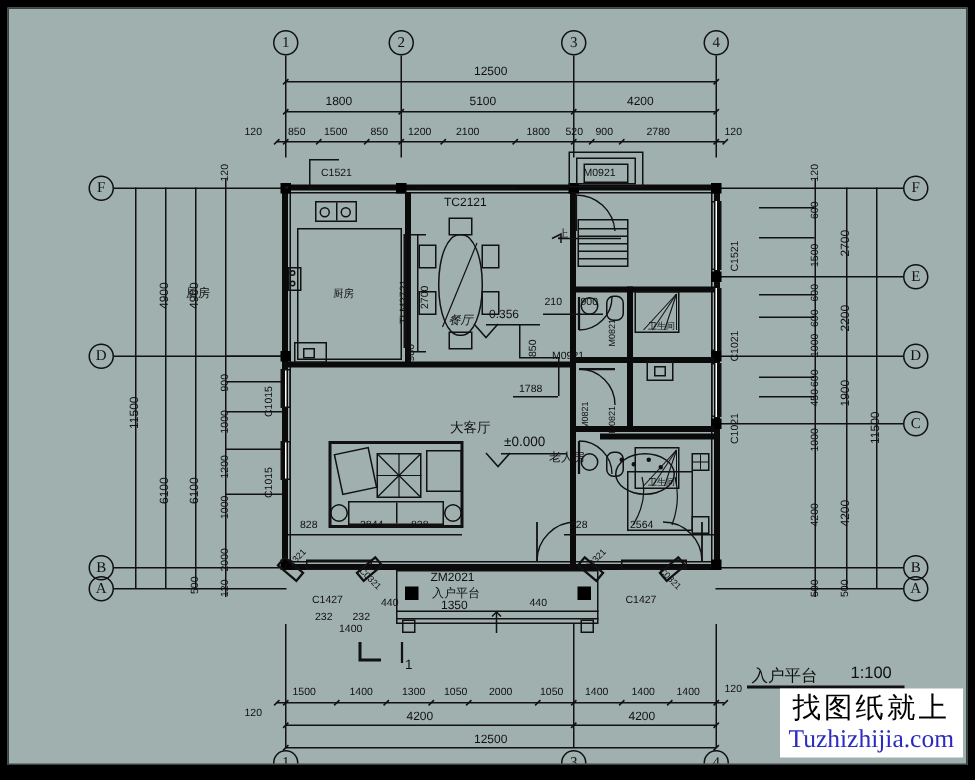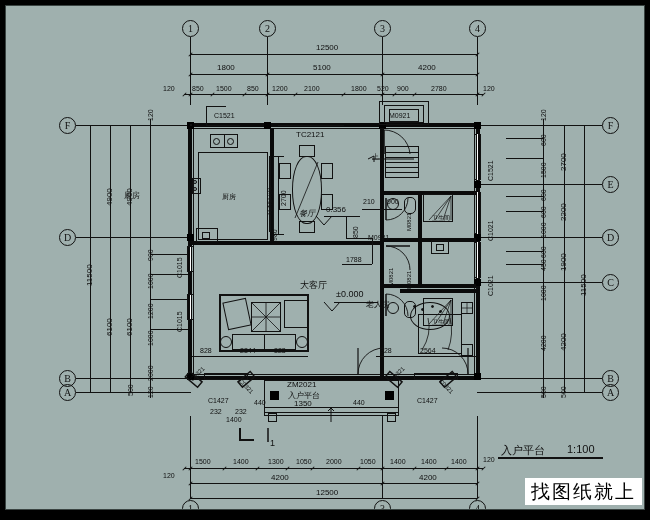--- a/index.html
+++ b/index.html
@@ -483,16 +483,17 @@
     <div class="bub" style="left:176px;top:494px;">1</div>
     <div class="bub" style="left:368px;top:494px;">3</div>
     <div class="bub" style="left:463px;top:494px;">4</div>
 
     <div class="ttl" style="left:495px;top:437px;">入户平台</div>
     <div class="ttl" style="left:561px;top:437px;">1:100</div>
     <div class="ttlline" style="left:492px;top:451px;width:105px;"></div>
 
     <div id="wm">
       <div class="cn">找图纸就上</div>
+      <div class="en">Tuzhizhijia.com</div>
     </div>
 
   </div>
 </div>
 
 </body></html>

